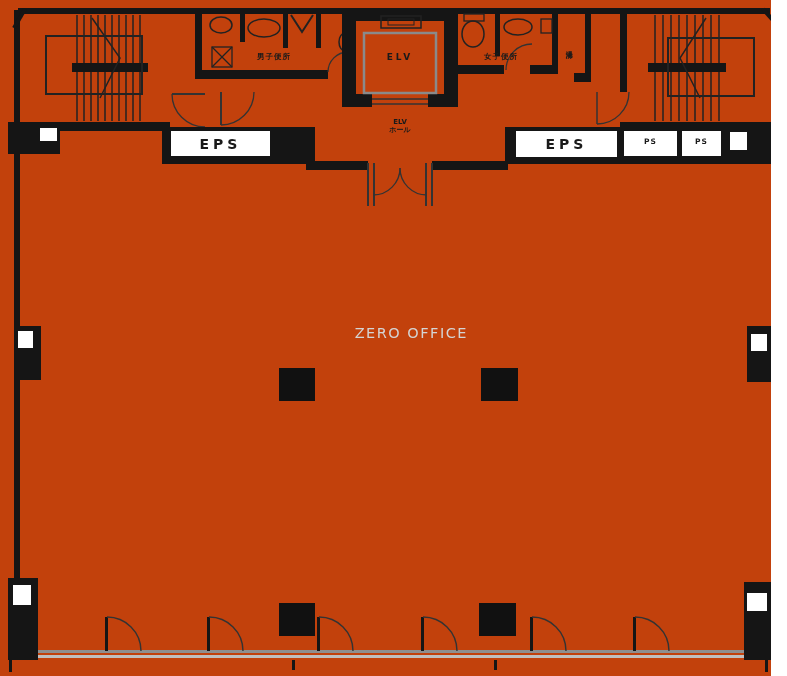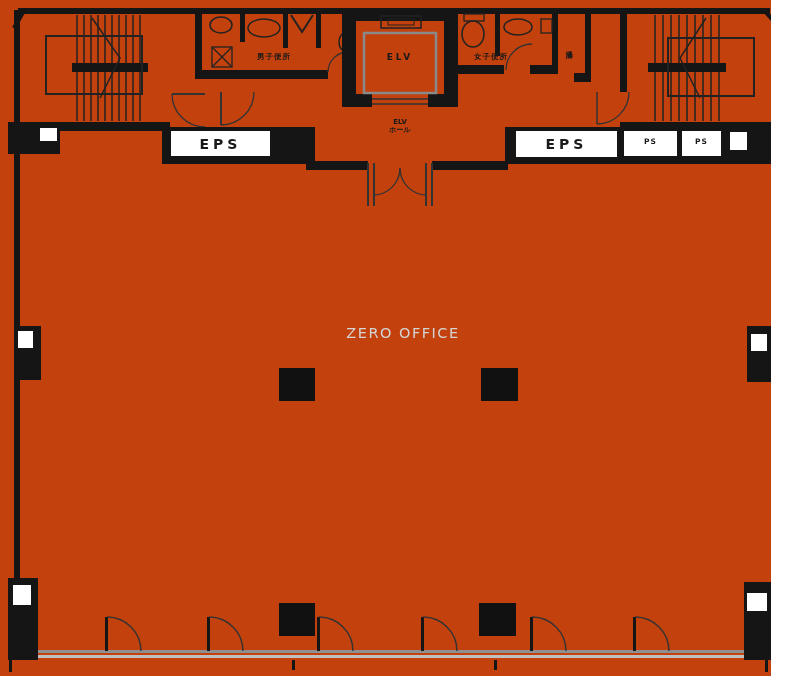--- a/index.html
+++ b/index.html
@@ -7,21 +7,21 @@
         font-family:"DejaVu Sans","Liberation Sans",sans-serif;}
   .plan svg{position:absolute;left:0;top:0;}
   .lbl{position:absolute;color:#1a1a1a;font-weight:bold;text-align:center;line-height:1.1;
        white-space:nowrap;}
   .lbl-tiny{font-size:7.5px;letter-spacing:1px;}
   .lbl-room{font-size:14px;letter-spacing:4px;}
   .lbl-elv{font-size:9px;letter-spacing:3px;}
   .lbl-hall{font-size:7px;letter-spacing:0px;line-height:1.2;}
   .lbl-vert{writing-mode:vertical-rl;text-orientation:upright;font-size:7px;letter-spacing:1px;}
   .watermark{position:absolute;left:338px;top:325px;width:130px;font-size:14.5px;
-             letter-spacing:1.5px;color:#d4d4d4;font-weight:normal;text-align:center;}
+             letter-spacing:1.5px;color:#d4d4d4;font-weight:normal;text-align:right;}
 </style>
 </head>
 <body>
 
 <div class="plan">
 
   <svg width="787" height="676" viewBox="0 0 787 676">
 
     <g fill="#151515">
       <rect x="18" y="8" width="752" height="6"></rect>
@@ -194,21 +194,21 @@
       <path d="M423,617 A34,34 0 0 1 457,651" stroke-width="1.4"></path>
       <rect x="530" y="617" width="3" height="34" fill="#151515" stroke="none"></rect>
       <path d="M532,617 A34,34 0 0 1 566,651" stroke-width="1.4"></path>
       <rect x="633" y="617" width="3" height="34" fill="#151515" stroke="none"></rect>
       <path d="M635,617 A34,34 0 0 1 669,651" stroke-width="1.4"></path>
     </g>
   </svg>
 
   <div class="lbl lbl-tiny" style="left:236px;top:53px;width:76px;">男子便所</div>
 
-  <div class="lbl lbl-tiny" style="left:460px;top:53px;width:62px;">女子便所</div>
+  <div class="lbl lbl-tiny" style="left:470px;top:53px;width:62px;">女子便所</div>
 
   <div class="lbl lbl-elv" style="left:372px;top:53px;width:56px;">ELV</div>
 
   <div class="lbl lbl-hall" style="left:378px;top:118px;width:44px;">
     <div>ELV</div>
     <div>ホール</div>
   </div>
 
   <div class="lbl lbl-room" style="left:171px;top:137px;width:99px;">EPS</div>
 

